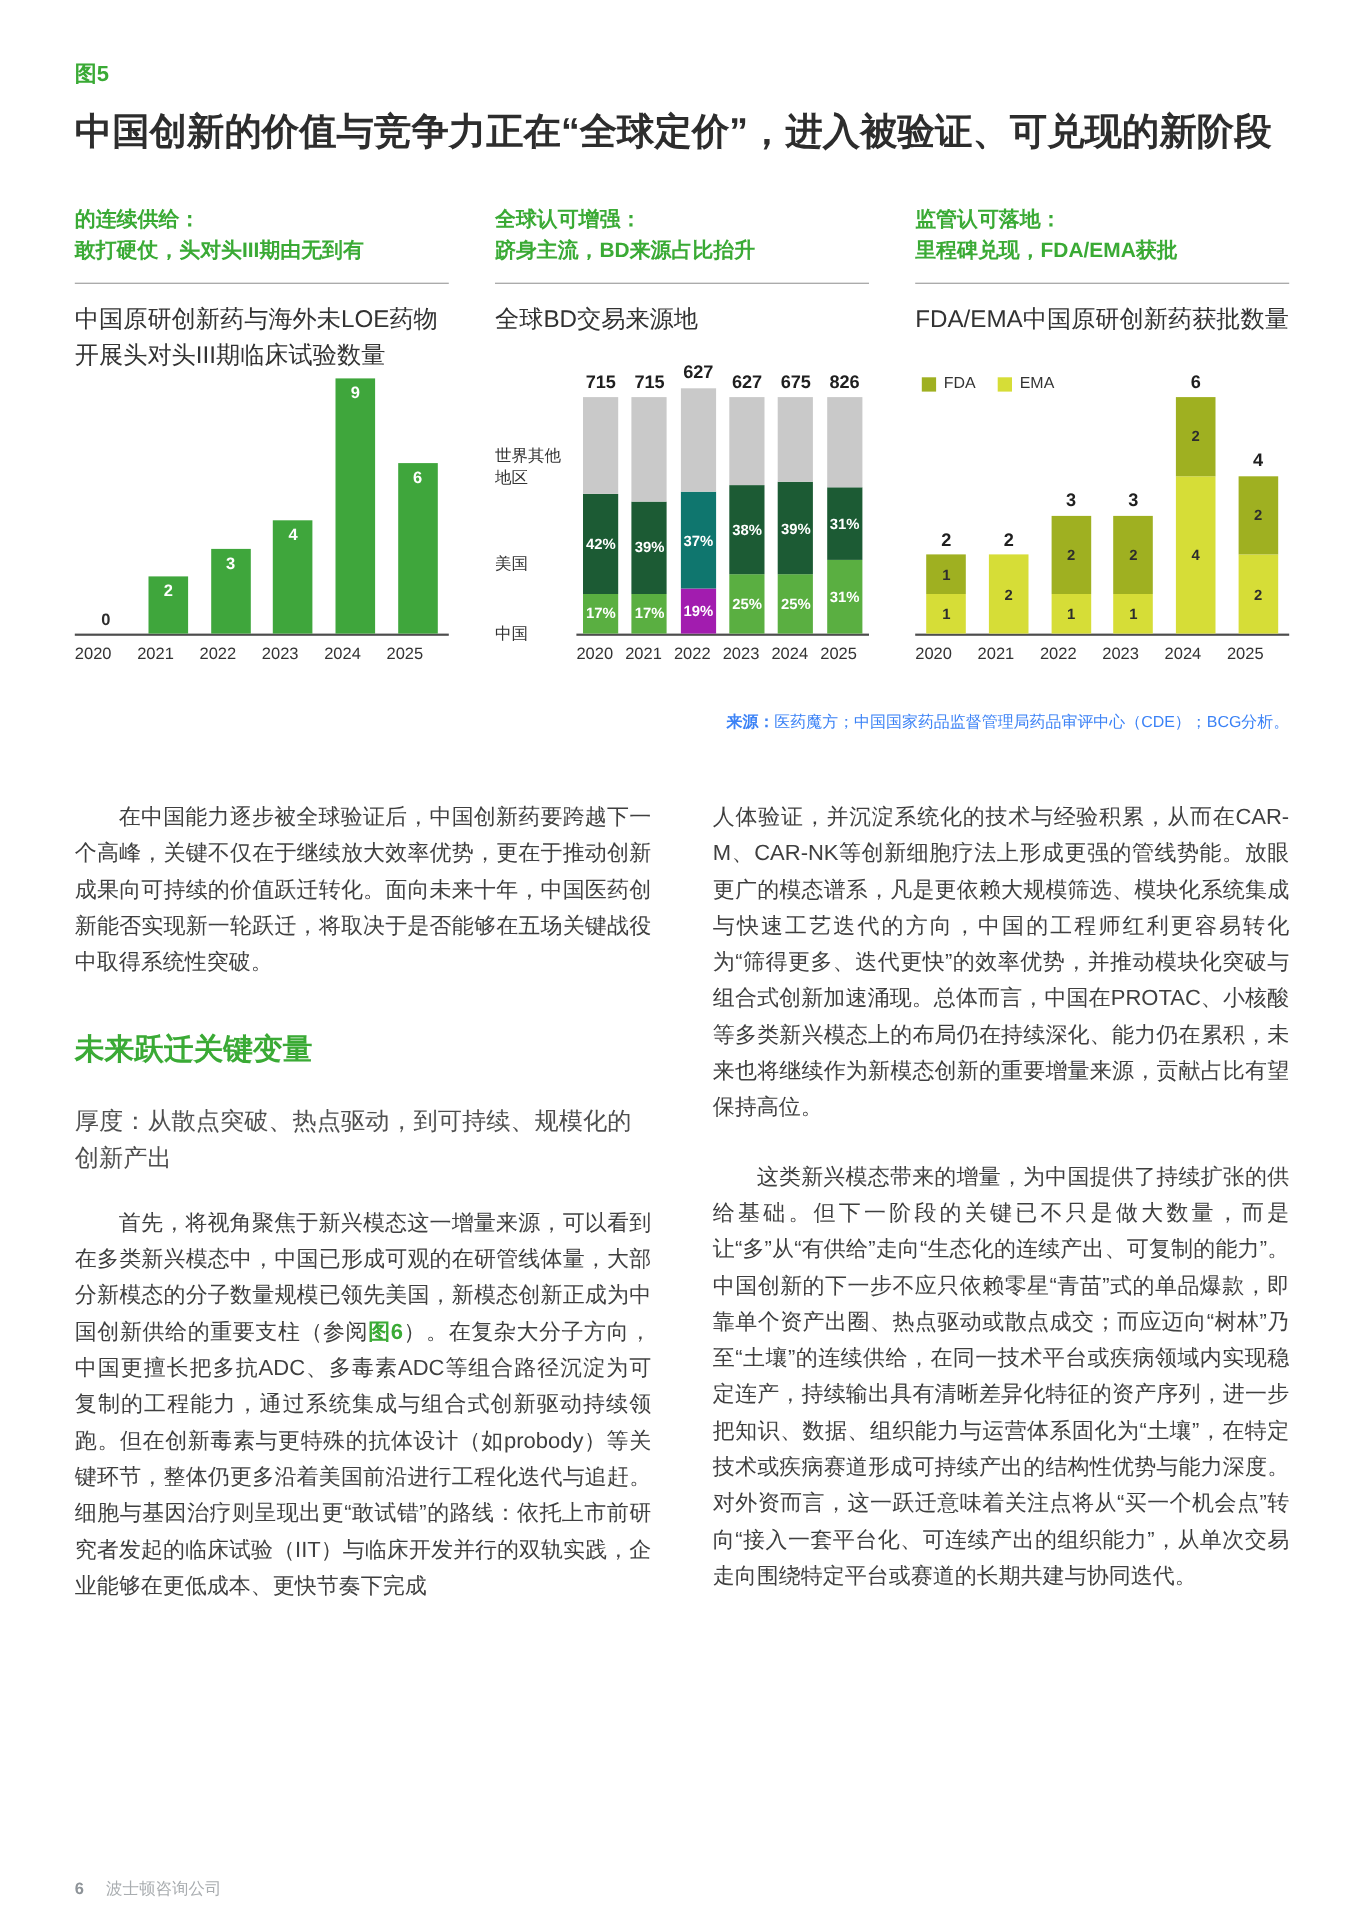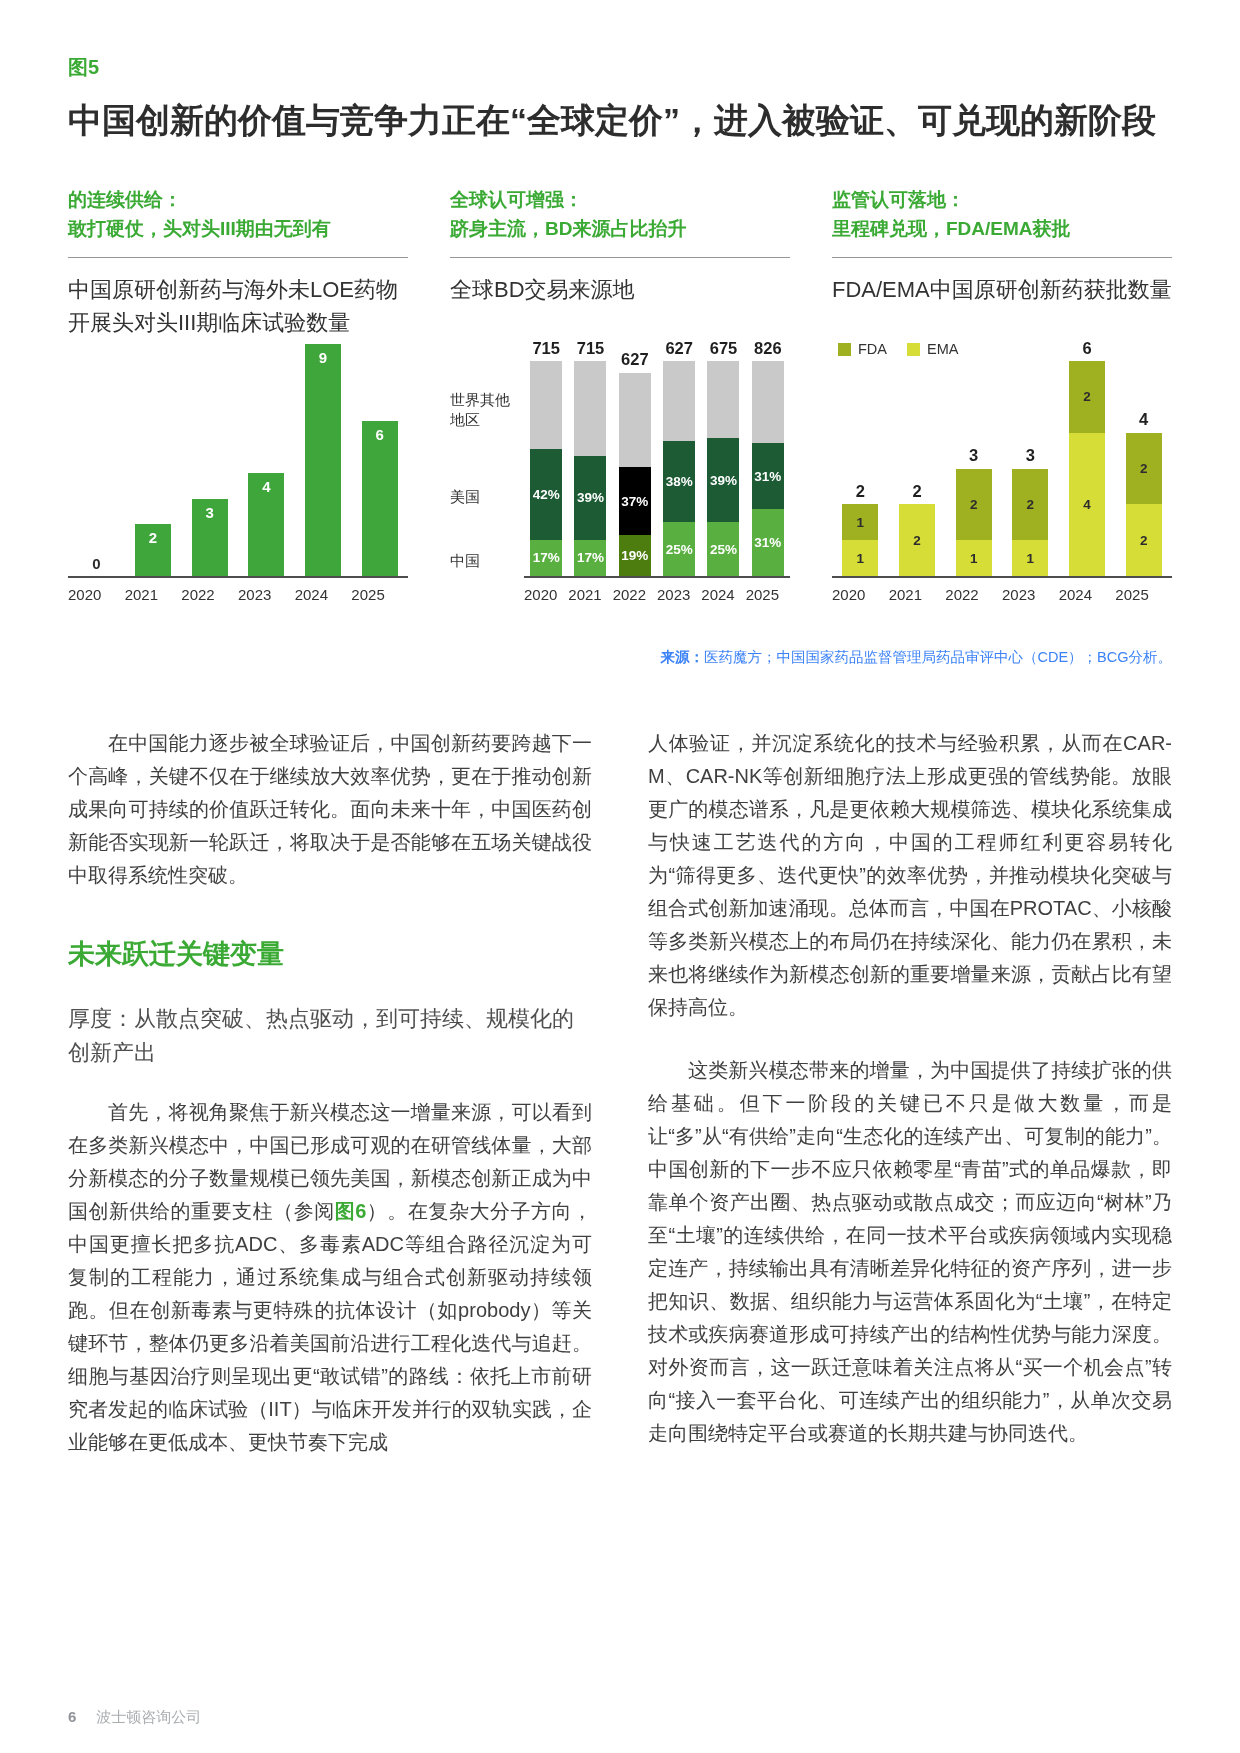--- a/index.html
+++ b/index.html
@@ -29,21 +29,21 @@
   .in-label.light { color:#ffffff; }
   .in-label.dark { color:#2d2d2d; }
   .seg.bar .in-label { margin-top:5px; font-size:15px; font-weight:bold; }
   .zero-label { font-size:15px; font-weight:bold; color:#2d2d2d; text-align:center; margin-bottom:4px; }
   .total-label { font-size:16.5px; font-weight:bold; color:#1f1f1f; text-align:center; margin-bottom:5px; line-height:1; }
   .xaxis { display:flex; justify-content:space-around; padding-top:8px; }
   .x-label { flex:1; font-size:15px; color:#333333; }
 
   .chart[data-chart="1"] .plot, .chart[data-chart="1"] .xaxis { margin-left:74px; }
   .chart[data-chart="1"] .stack { width:32px; }
-  .row-labels { position:absolute; left:0; top:0; width:70px; height:239px; }
+  .row-labels { position:absolute; left:0; top:16px; width:70px; height:239px; }
   .row-label { position:absolute; left:0; transform:translateY(-50%); font-size:15px;
                color:#333333; line-height:1.3; white-space:pre-line; }
   .rl-0 { top:70px; } .rl-1 { top:158px; } .rl-2 { top:222px; }
 
   .legend3 { position:absolute; top:2px; left:6px; display:flex; gap:20px; align-items:center; }
   .legend-item { display:flex; align-items:center; gap:7px; font-size:14.5px; color:#333333; }
   .legend-swatch { width:13px; height:13px; display:inline-block; }
 
   .source { margin-top:44px; font-size:14.5px; color:#3b82f6; line-height:1.5;text-align:right; }
   .source-label { font-weight:bold; }
@@ -167,24 +167,24 @@
                 </div>
                 <div class="seg" style="height: 83.8px; background: rgb(28, 91, 52);">
                   <span class="in-label light">39%</span>
                 </div>
                 <div class="seg" style="height: 94.6px; background: rgb(201, 201, 201);"></div>
                 <span class="total-label">715</span>
               </div>
             </div>
             <div class="slot">
               <div class="stack">
-                <div class="seg" style="height: 40.9px; background: #4d7c0f;">
+                <div class="seg" style="height: 40.9px; background: #a21caf;">
                   <span class="in-label light">19%</span>
                 </div>
-                <div class="seg" style="height: 68px; background: #000000;">
+                <div class="seg" style="height: 88px; background: #0f766e;">
                   <span class="in-label light">37%</span>
                 </div>
                 <div class="seg" style="height: 94.6px; background: rgb(201, 201, 201);"></div>
                 <span class="total-label">627</span>
               </div>
             </div>
             <div class="slot">
               <div class="stack">
                 <div class="seg" style="height: 53.8px; background: rgb(90, 175, 65);">
                   <span class="in-label light">25%</span>

